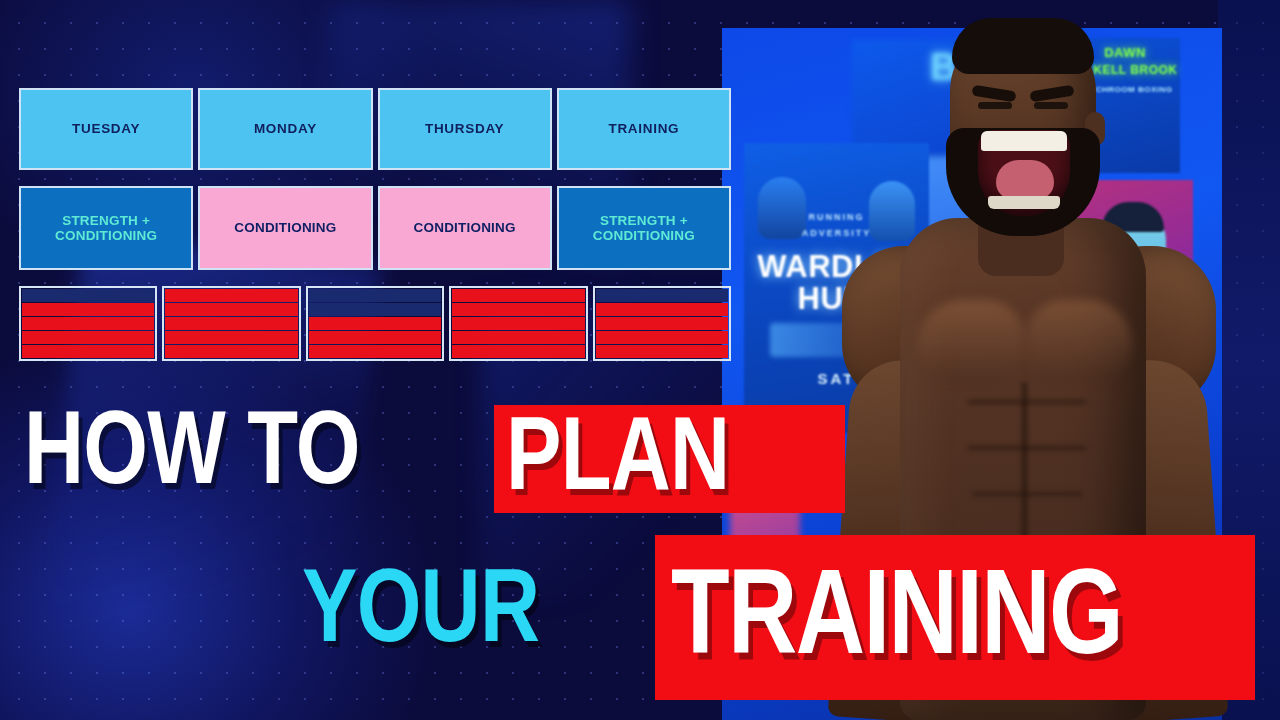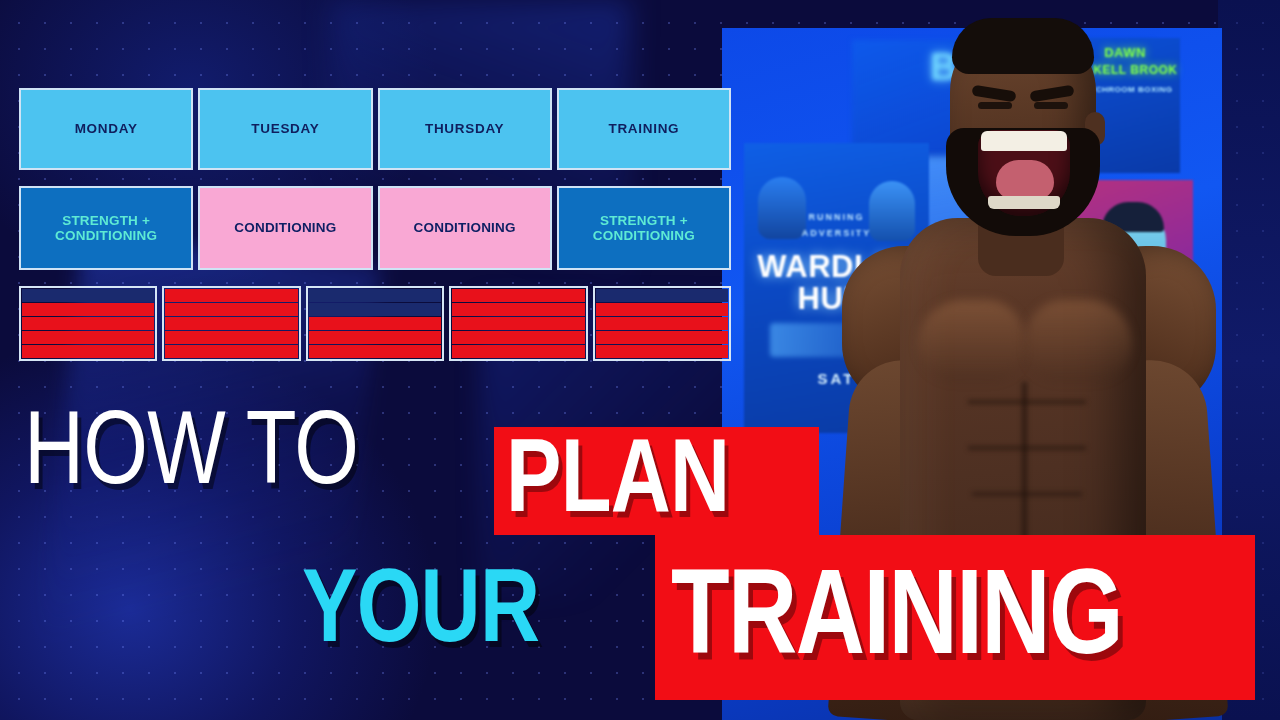--- a/index.html
+++ b/index.html
@@ -190,30 +190,30 @@
   .act-rec{background:#ffffff;color:#111111;border-color:#ffffff;}
   .bar-cell{
     flex:1 1 0;height:75px;border:2px solid #d6e6f5;
     display:flex;flex-direction:column;padding:1px;gap:1px;
   }
   .bar{flex:1 1 0;}
   .bar.red{background:#e8111b;}
   .bar.navy{background:#1a2a6e;}
 
   
-  .hl{position:absolute;font-weight:normal;letter-spacing:-1px;}
+  .hl{position:absolute;font-weight:bold;letter-spacing:-1px;}
   .line1{left:24px;top:398px;display:flex;align-items:flex-start;}
   .howto{
     font-size:104px;color:#ffffff;line-height:.96;
     transform:scaleX(.80);transform-origin:left top;
     text-shadow:5px 6px 0 rgba(0,0,0,.45);
     white-space:nowrap;
   }
   .plan-box{
-    position:absolute;left:494px;top:427px;width:325px;height:108px;background:#f20d15;text-align:right;
+    position:absolute;left:494px;top:405px;width:351px;height:108px;background:#f20d15;text-align:right;
   }
   .plan-txt{
     position:absolute;left:12px;top:-4px;font-size:104px;line-height:1.0;color:#ffffff;
     font-weight:bold;transform:scaleX(.80);transform-origin:left top;white-space:nowrap;
     text-shadow:5px 6px 0 rgba(0,0,0,.35);letter-spacing:-1px;
   }
   .your-txt{
     position:absolute;left:302px;top:553px;font-size:104px;line-height:1.0;color:#2ad8f5;
     font-weight:bold;transform:scaleX(.80);transform-origin:left top;white-space:nowrap;
     text-shadow:5px 6px 0 rgba(0,0,0,.45);letter-spacing:-1px;
@@ -308,22 +308,22 @@
       <div class="p-brow-l"></div>
       <div class="p-brow-r"></div>
       <div class="p-eye-l"></div>
       <div class="p-eye-r"></div>
     </div>
   </div>
 
   <div class="table">
 
     <div class="trow">
+      <div class="cell hdr-cell">TUESDAY</div>
       <div class="cell hdr-cell">MONDAY</div>
-      <div class="cell hdr-cell">TUESDAY</div>
       <div class="cell hdr-cell">THURSDAY</div>
       <div class="cell hdr-cell">TRAINING</div>
     </div>
 
     <div class="trow">
       <div class="cell act-cell act-sc">STRENGTH + CONDITIONING</div>
       <div class="cell act-cell act-cond">CONDITIONING</div>
       <div class="cell act-cell act-cond">CONDITIONING</div>
       <div class="cell act-cell act-sc">STRENGTH + CONDITIONING</div>
     </div>

